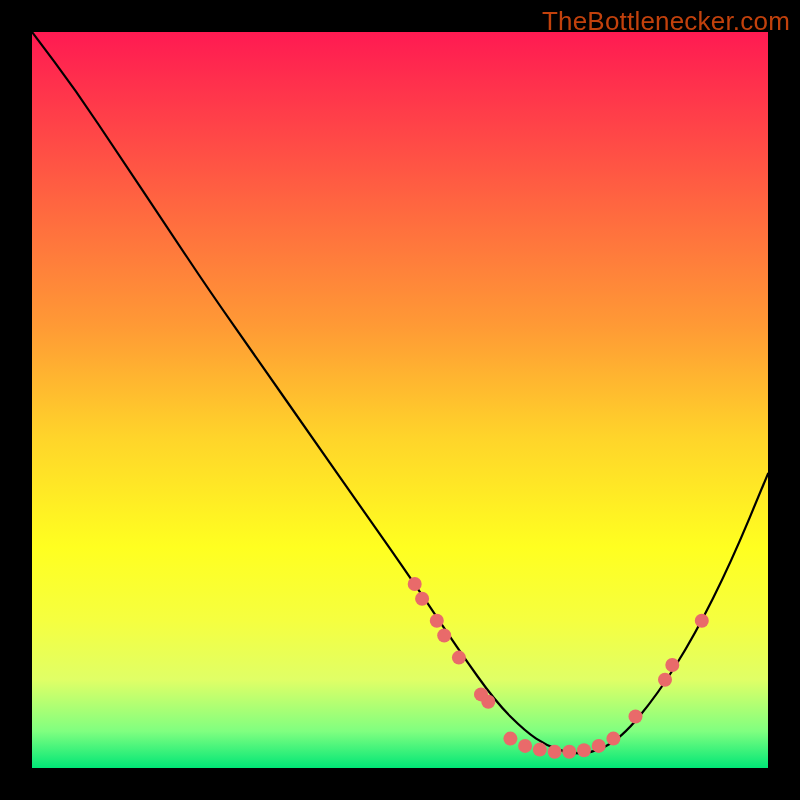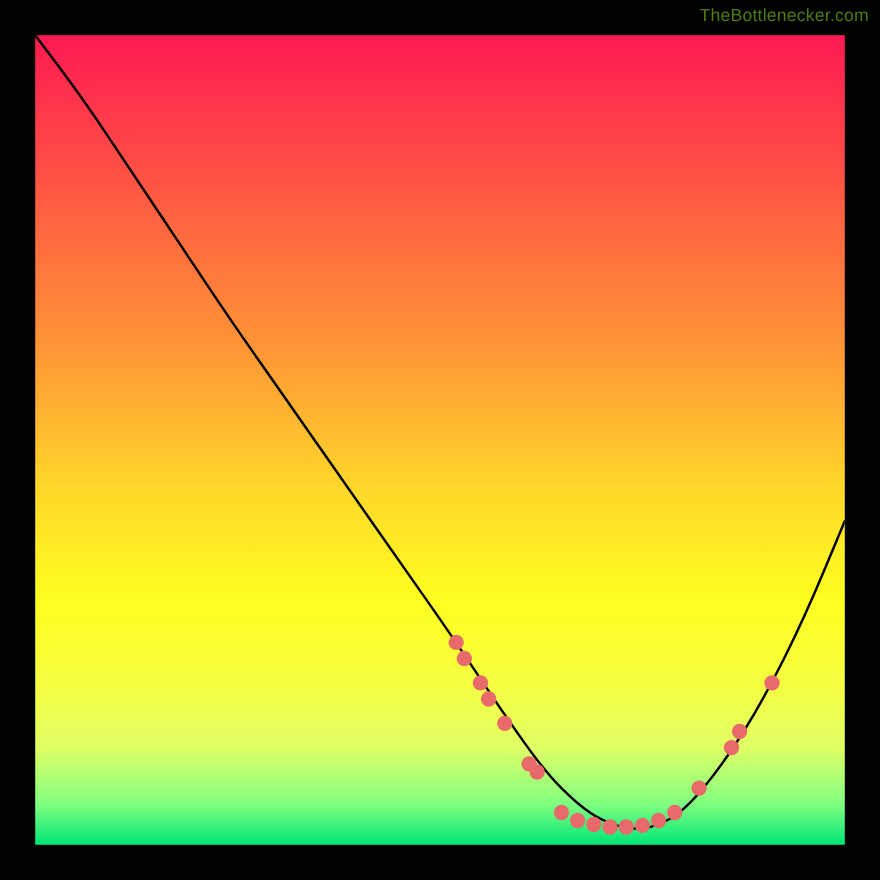--- a/index.html
+++ b/index.html
@@ -27,22 +27,22 @@
       #f5ff40 80%,
       #e0ff66 88%,
       #80ff80 95%,
       #00e676 100%
     );
   }
   .watermark {
     position: absolute;
     top: 6px;
     right: 10px;
-    color: #4d7c0f;
-    font-size: 16px;
+    color: #c2410c;
+    font-size: 26px;
     font-weight: 500;
     letter-spacing: 0.2px;
     z-index: 10;
   }
   svg.plot {
     position: absolute;
     left: 0;
     top: 0;
     width: 736px;
     height: 736px;

